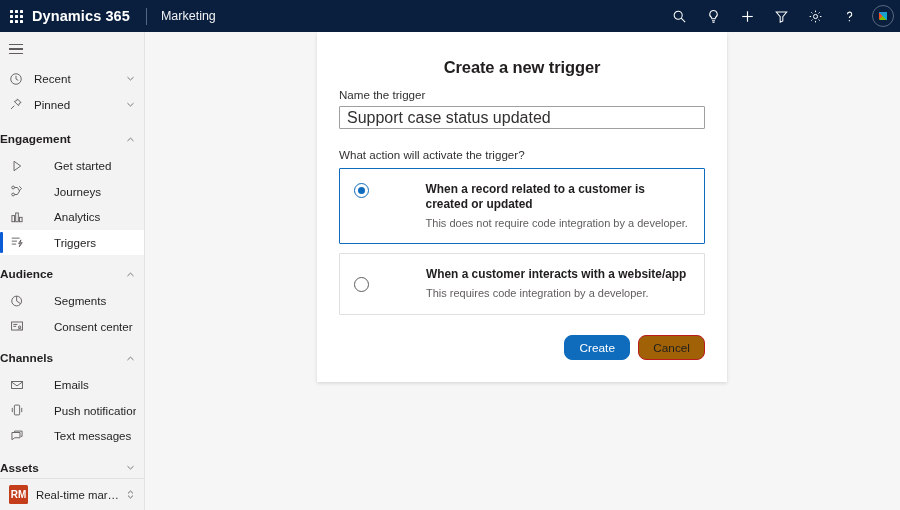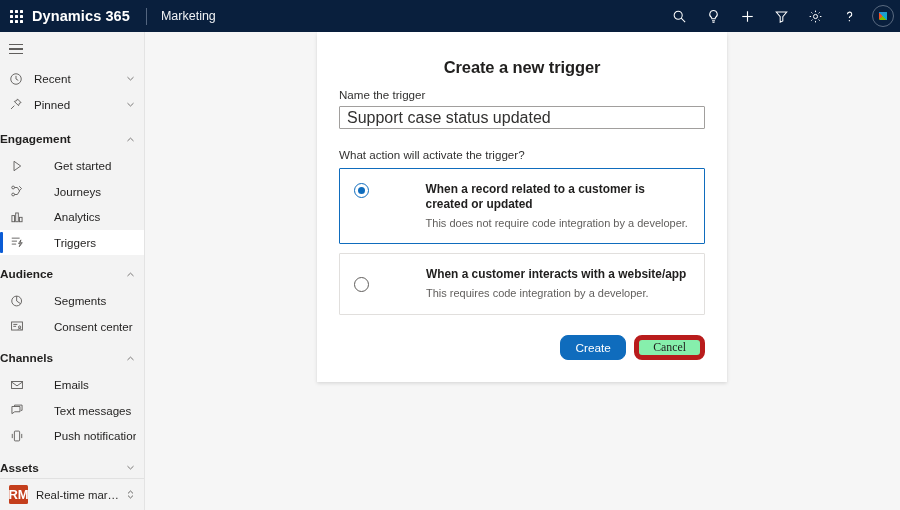--- a/index.html
+++ b/index.html
@@ -133,21 +133,21 @@
     height: 32px; min-height: 32px;
     border-top: 1px solid #e1e1e1;
     background: #f3f3f3;
     display: flex; align-items: center;
     padding: 0 8px 0 9px;
     cursor: pointer;
   }
   #app-badge {
     width: 19px; height: 19px; min-width: 19px;
     background: #c43e1c; color: #fff;
-    font-size: 13px; font-weight: bold;
+    font-size: 10px; font-weight: bold;
     display: flex; align-items: center; justify-content: center;
     border-radius: 1.5px;
   }
   #app-switcher-name {
     font-size: 11.4px; color: #201f1e;
     margin-left: 8px; white-space: nowrap;
     overflow: hidden; text-overflow: ellipsis;
     max-width: 88px;
   }
   #app-switcher-chev { margin-left: auto; color: #484644; display: flex; }
@@ -242,23 +242,22 @@
     cursor: pointer;
     display: flex; align-items: center; justify-content: center;
     padding: 0 14px;
   }
   #create-btn {
     background: #0f6cbd; color: #ffffff;
     border: 1px solid #0f6cbd;
     font-weight: normal;
   }
   #cancel-btn {
-    background: #86efac; color: #201f1e;
-    border: 5px solid #b91c1c;
-    font-family: Liberation Serif, serif;
+    background: #a16207; color: #201f1e;
+    border: 1px solid #b91c1c;
   }
 </style>
 </head>
 <body>
 
 <div id="topbar">
   <div class="waffle">
     <div class="waffle-grid">
       <i></i>
         <i></i>
@@ -470,36 +469,36 @@
             <rect x="1.8" y="4" width="12.4" height="8"></rect>
               <path d="M1.8 4.6L8 9l6.2-4.4"></path>
           </svg>
         </span>
         <span class="nav-label">Emails</span>
       </div>
 
       <div class="nav-row child">
         <span class="nav-ico">
           <svg width="14" height="14" viewBox="0 0 16 16" fill="none" stroke="#605e5c" stroke-width="1.05">
-            <path d="M2.2 4h9.2v6H5.4L2.2 12.2z"></path>
-              <path d="M5.2 4V2.4h8.6v6h-1.4"></path>
-          </svg>
-        </span>
-        <span class="nav-label">Text messages</span>
-      </div>
-
-      <div class="nav-row child">
-        <span class="nav-ico">
-          <svg width="14" height="14" viewBox="0 0 16 16" fill="none" stroke="#605e5c" stroke-width="1.05">
             <rect x="5" y="2.4" width="6" height="11.2" rx="0.9"></rect>
             <line x1="2.6" y1="5.6" x2="2.6" y2="10.4"></line>
               <line x1="13.4" y1="5.6" x2="13.4" y2="10.4"></line>
           </svg>
         </span>
         <span class="nav-label">Push notifications</span>
+      </div>
+
+      <div class="nav-row child">
+        <span class="nav-ico">
+          <svg width="14" height="14" viewBox="0 0 16 16" fill="none" stroke="#605e5c" stroke-width="1.05">
+            <path d="M2.2 4h9.2v6H5.4L2.2 12.2z"></path>
+              <path d="M5.2 4V2.4h8.6v6h-1.4"></path>
+          </svg>
+        </span>
+        <span class="nav-label">Text messages</span>
       </div>
 
       <div class="spacer-4"></div>
 
       <div class="group-row">
         <span>Assets</span>
         <span class="nav-chev">
           <svg width="11" height="11" viewBox="0 0 16 16" fill="none" stroke="#605e5c" stroke-width="1.2">
               <path d="M3.6 6l4.4 4.2L12.4 6"></path>
             </svg>

